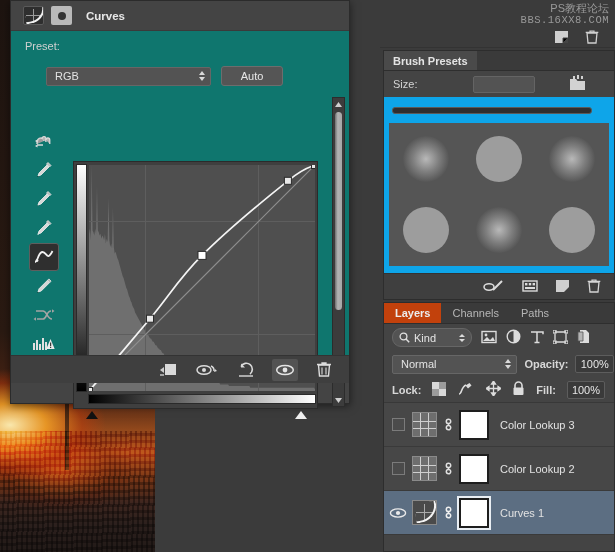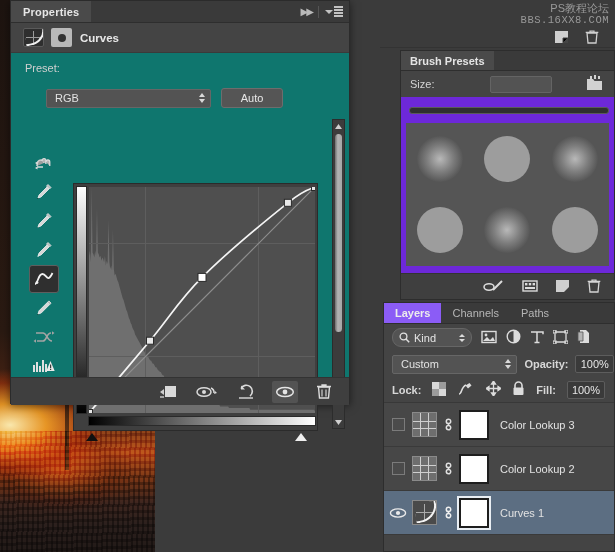--- a/index.html
+++ b/index.html
@@ -80,21 +80,21 @@
   .adj-ico-curve::after {
     content:""; position:absolute; left:1px; bottom:1px; width:18px; height:16px;
     border-bottom:2px solid #f0f0f0; border-right:2px solid #f0f0f0;
     border-radius:0 0 80% 0; transform:rotate(-8deg);
   }
   .adj-ico-dot {
     width:21px; height:19px; background:#b9b9b9; border-radius:2px;
     display:flex; align-items:center; justify-content:center;
   }
   .adj-ico-dot i { width:8px; height:8px; background:#333; border-radius:50%; display:block; }
-  .adj-title { font-size:11.5px; font-weight:bold; color:#e8e8e8; margin-left:1px; }
+  .adj-title { font-size:11.5px; font-weight:bold; color:#e8e8e8; margin-left:7px; }
 
   .prop-body { position:relative; height:352px; background:#0f766e; }
 
   
   .row { display:flex; align-items:center; padding:0 0 0 14px; }
   .row-label { font-size:11px; color:#d0d0d0; }
   .ps-select {
     position:relative; height:19px; background:#535353; border:1px solid #666;
     border-radius:2px; display:flex; align-items:center; padding:0 18px 0 8px;
     color:#e2e2e2; font-size:11px;
@@ -172,21 +172,21 @@
   #watermark {
     position:absolute; right:6px; top:2px; text-align:right; line-height:12px;
     font-size:11px; color:#9a9a9a; font-family:"Liberation Sans", sans-serif;
   }
   #wm2 { font-family:"Liberation Mono", monospace; font-size:10.5px; letter-spacing:.5px;margin-left:20px; }
   #dock-toprow {
     position:absolute; left:0; top:28px; right:0; height:20px; background:#3b3b3b;
     display:flex; align-items:center; justify-content:flex-end; gap:16px; padding-right:16px;
     border-bottom:1px solid #333;
   }
-  #brush-panel { position:absolute; left:20px; top:50px; right:0; height:250px; background:#6d28d9; border:1px solid #2d2d2d;}
+  #brush-panel { position:absolute; left:3px; top:50px; right:0; height:250px; background:#0ea5e9; border:1px solid #2d2d2d;}
   .bp-tabbar { height:20px; background:#3a3a3a; display:flex; border-bottom:1px solid #2e2e2e;}
   .bp-tab { background:#4a4a4a; color:#e4e4e4; font-size:11px; font-weight:bold; padding:0 9px; display:flex; align-items:center;}
   .size-row { height:26px; display:flex; align-items:center; padding-left:9px; gap:8px; background:#444;}
   .size-field { width:62px; height:17px; background:#535353; border:1px solid #646464; border-radius:2px; margin-left:48px;}
   .size-slider { position:absolute; left:8px; top:56px; width:200px; height:7px; background:#2f2f2f; border:1px solid #5a5a5a; border-radius:3px;}
   #brush-grid {
     position:absolute; left:5px; top:72px; right:5px; height:143px; background:#555;
     display:grid; grid-template-columns:repeat(3,1fr); grid-template-rows:repeat(2,1fr);
     place-items:center;
   }
@@ -195,21 +195,21 @@
   .brush-hard { width:46px;height:46px;border-radius:50%; background:#9d9d9d; }
   #brush-footer {
     position:absolute; left:0; right:0; bottom:0; height:26px; background:#3f3f3f; border-top:1px solid #333;
     display:flex; align-items:center; justify-content:flex-end; gap:17px; padding-right:13px;
   }
 
   
   #layers-panel { position:absolute; left:3px; top:302px; right:0; bottom:0; background:#444; border:1px solid #2d2d2d;}
   .ly-tabbar { height:21px; background:#3a3a3a; display:flex; border-bottom:1px solid #2e2e2e;}
   .ly-tab { font-size:11px; padding:0 11px; display:flex; align-items:center; color:#b6b6b6;}
-  .ly-tab.act { background:#8b5cf6; color:#ececec; font-weight:bold;}
+  .ly-tab.act { background:#c2410c; color:#ececec; font-weight:bold;}
   .ly-filter { height:27px; display:flex; align-items:center; gap:9px; padding-left:8px; background:#444;}
   .kind-box { width:80px; height:19px; background:#535353; border:1px solid #666; border-radius:9px;
     display:flex; align-items:center; gap:4px; padding:0 6px; position:relative; font-size:11px; color:#e4e4e4;}
   .kind-box .spin { position:absolute; right:6px; display:flex; flex-direction:column; gap:2px;}
   .kind-box .spin i { width:0;height:0;border-left:3px solid transparent;border-right:3px solid transparent; display:block;}
   .kind-box .spin .up{border-bottom:3.5px solid #dcdcdc;} .kind-box .spin .dn{border-top:3.5px solid #dcdcdc;}
   .ly-mode { height:26px; display:flex; align-items:center; padding-left:8px; gap:7px; background:#444;}
   #blend-select { width:140px; }
   .num-field { width:44px; height:18px; background:#3a3a3a; border:1px solid #5d5d5d; border-radius:2px;
     color:#e6e6e6; font-size:11px; display:flex; align-items:center; justify-content:center;}
@@ -243,37 +243,20 @@
 <body>
 
 <div id="canvas-image">
   <div class="pole"></div>
   <div class="grit"></div>
 </div>
 <div id="canvas-image-right"></div>
 
 <div id="properties-panel">
 
-  <div class="panel-tabbar">
-    <div class="tab-active">Properties</div>
-    <div class="tabbar-fill"></div>
-    <div class="tabbar-icons">
-      <span class="chev2">▶▶</span>
-      <span class="tab-divider"></span>
-      <span class="menu-ico">
-        <span class="tri"></span>
-        <span class="bars">
-            <i></i>
-            <i></i>
-            <i></i>
-            <i></i>
-          </span>
-      </span>
-    </div>
-  </div>
 
   <div class="adj-header">
     <span class="adj-ico-curve"></span>
     <span class="adj-ico-dot">
         <i></i>
       </span>
     <span class="adj-title">Curves</span>
   </div>
 
   <div class="prop-body">
@@ -568,21 +551,21 @@
       <span>
         <svg width="15" height="15" viewBox="0 0 15 15">
           <path d="M3 1h6l3 3v10H3z" fill="#dcdcdc"></path>
           <path d="M1 3h5v9H1z" fill="#b4b4b4" stroke="#555" stroke-width=".8"></path>
         </svg>
       </span>
     </div>
 
     <div class="ly-mode">
       <div class="ps-select" id="blend-select">
-        <span>Custom</span>
+        <span>Normal</span>
         <span class="spin">
             <i class="up"></i>
             <i class="dn"></i>
           </span>
       </div>
       <span class="lbl-strong">Opacity:</span>
       <span class="num-field">100%</span>
     </div>
 
     <div class="ly-lock">

